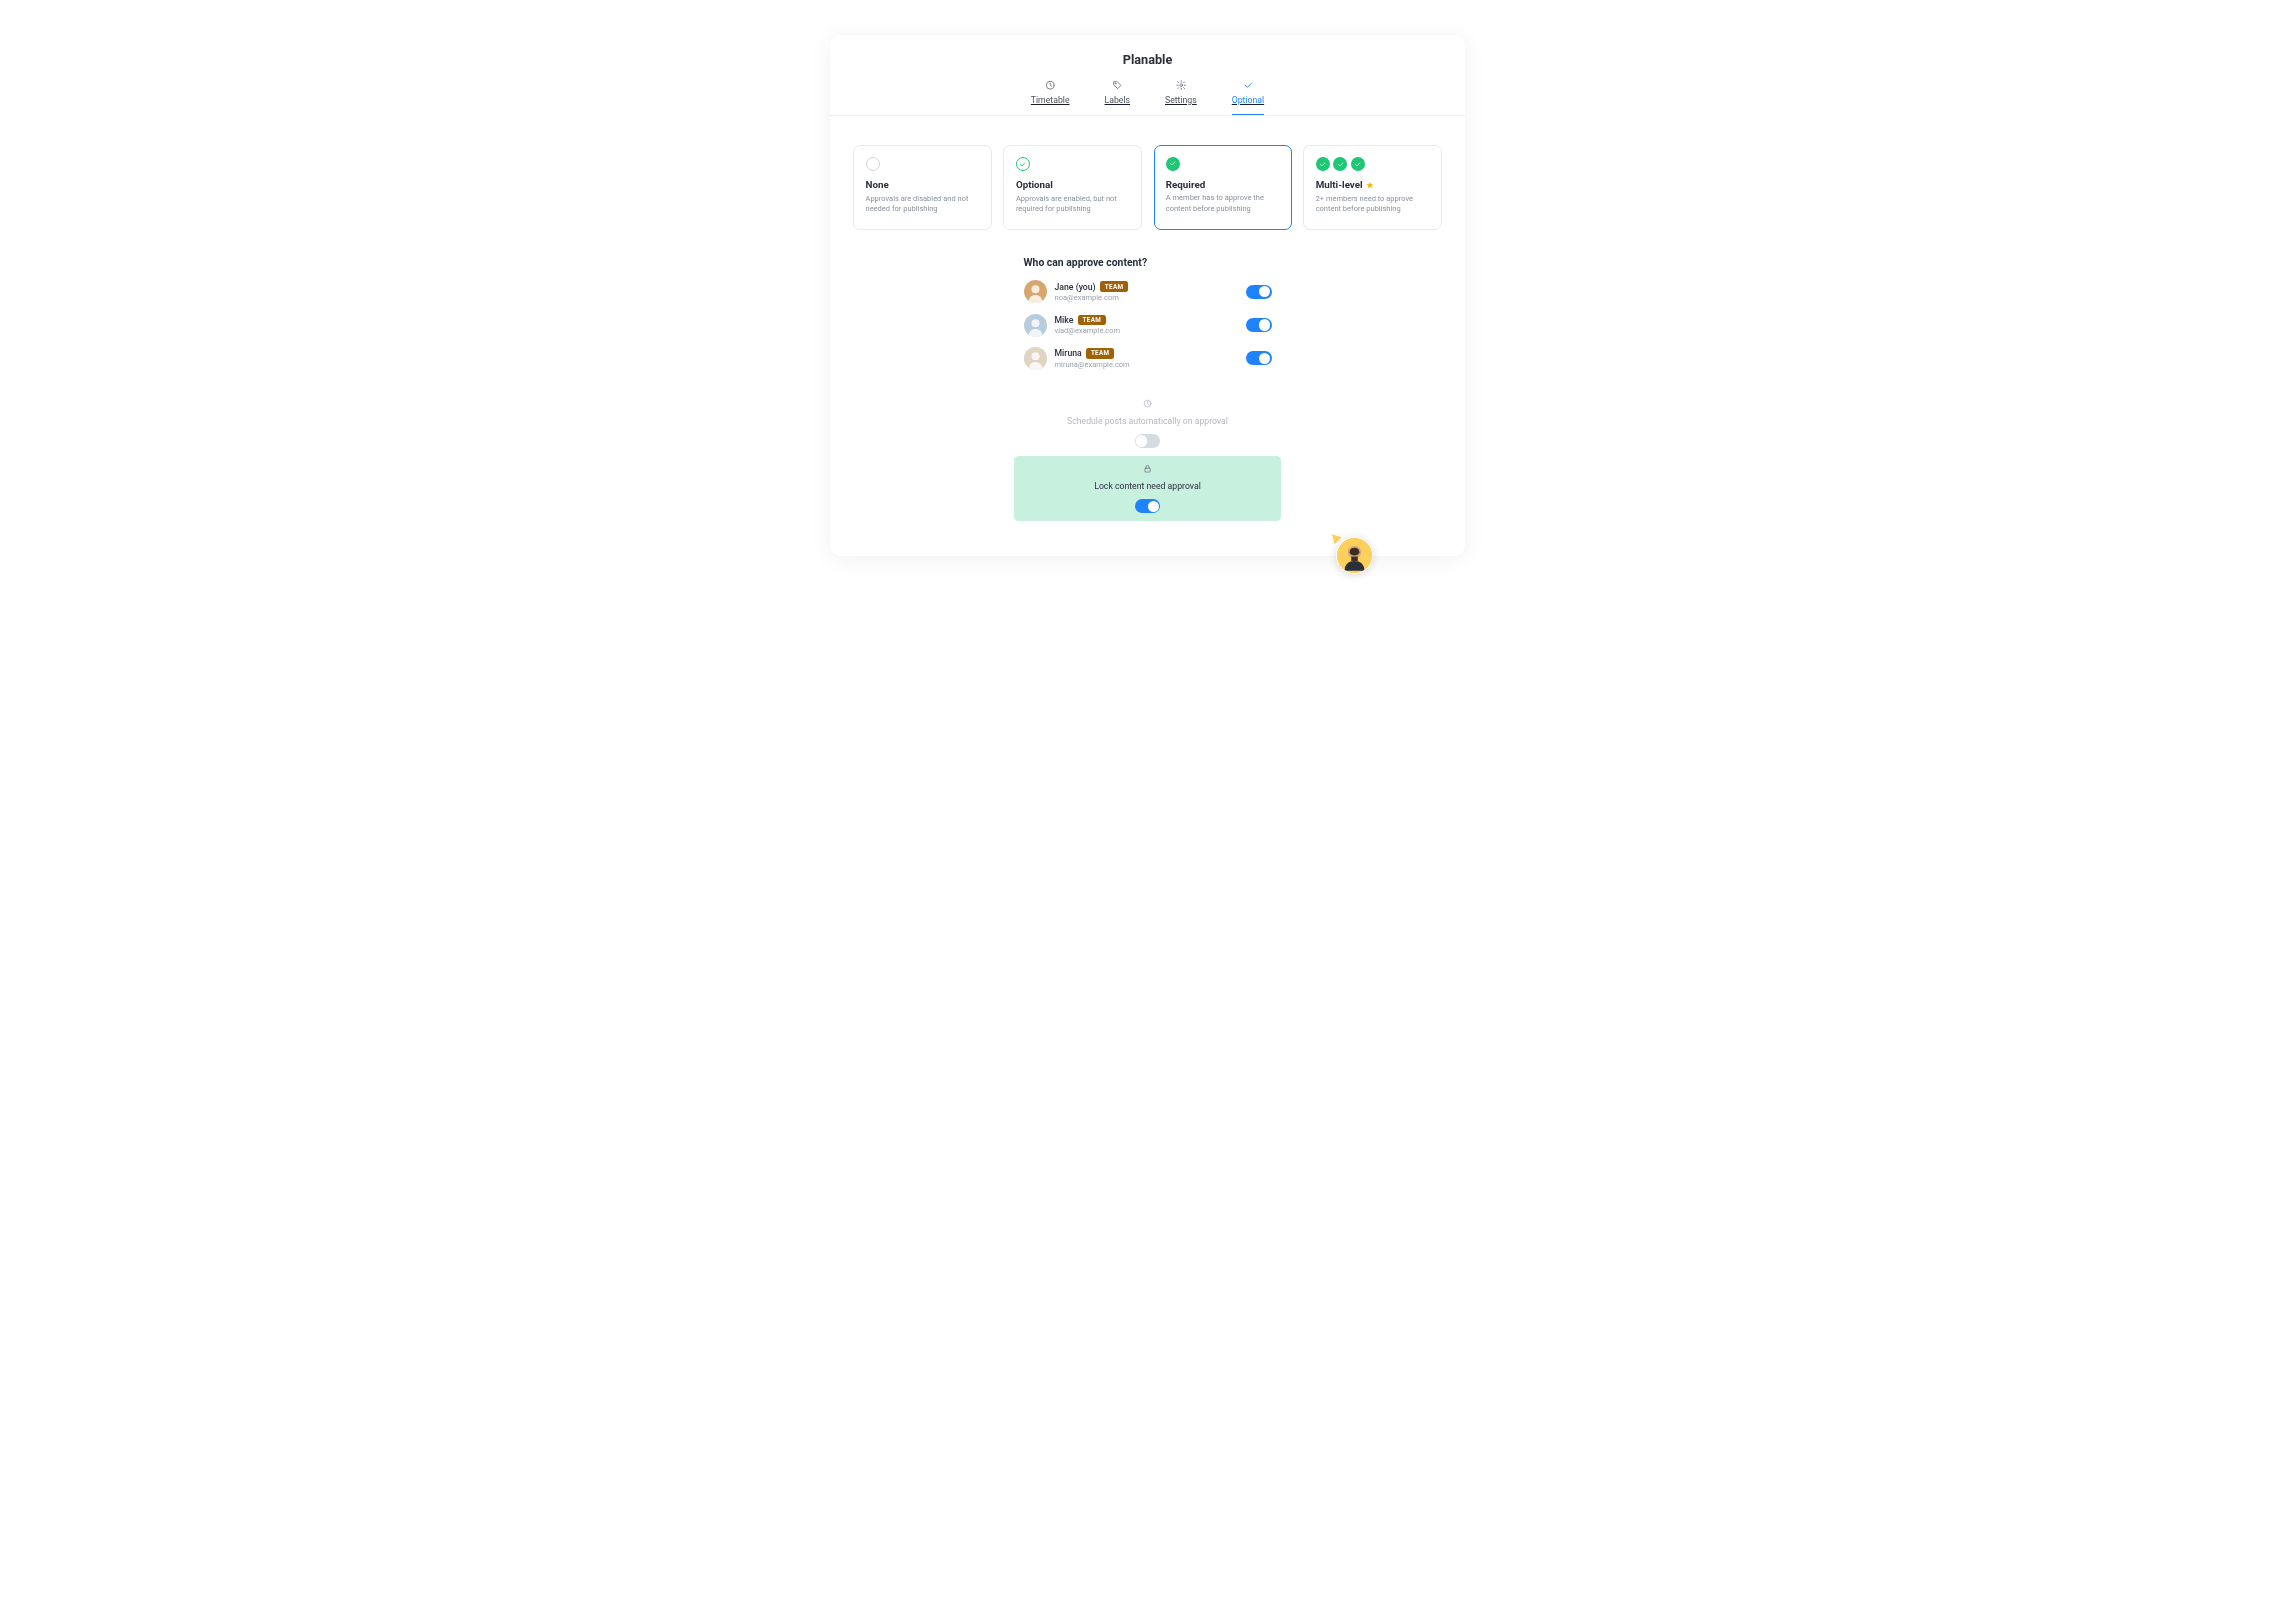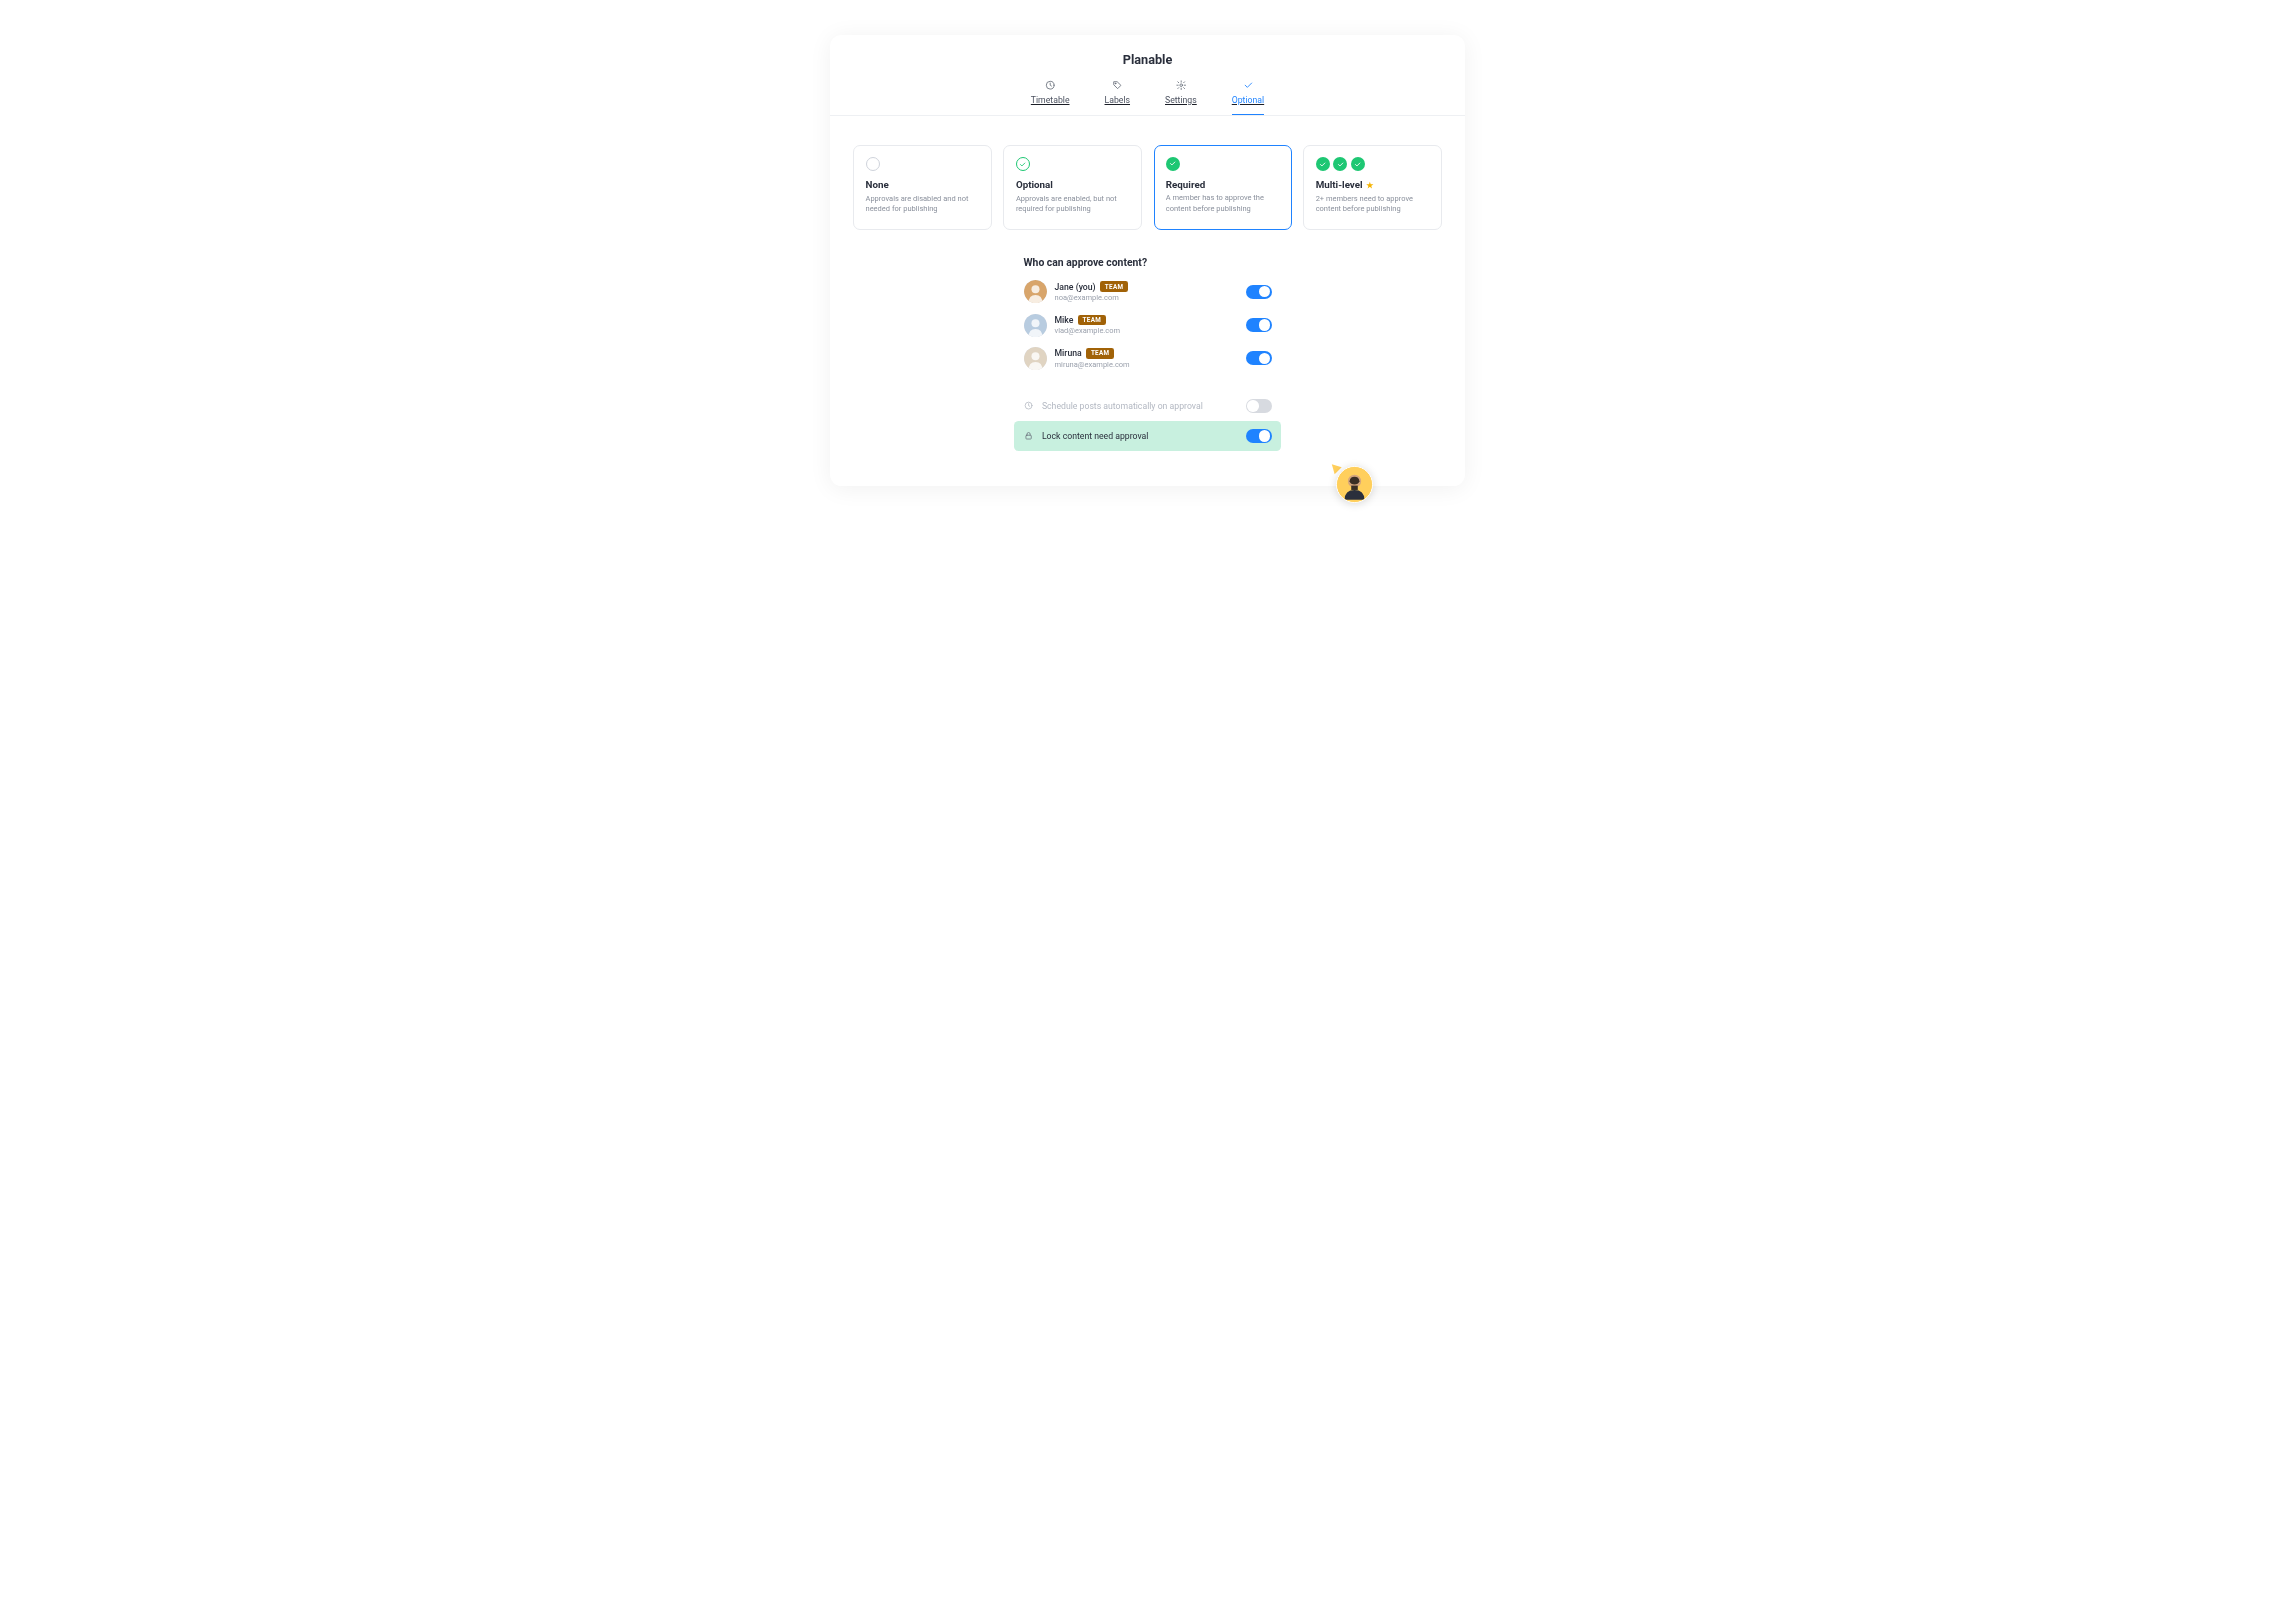--- a/index.html
+++ b/index.html
@@ -144,20 +144,21 @@
       position: absolute; top: 1.2px;
     }
     .toggle.on .toggle-knob { right: 1.2px; }
     .toggle.off .toggle-knob { left: 1.2px; }
 
     .option-row {
       display: flex; align-items: center; gap: 8px;
       padding: 8px 9.2px;
       border-radius: 4.6px;
       margin: 0 -9.2px;
+      flex-direction: column;
     }
     .option-row.highlight { background: #c8f0df; }
     .option-row.disabled { color: #b3b8c2; }
     .option-icon { width: 10.4px; display: flex; justify-content: center; }
     .option-icon svg { width: 9.2px; height: 9.2px; }
     .option-label { flex: 1; font-size: 8.7px; }
     .option-row.disabled .option-label { color: #b3b8c2; }
     .option-row:not(.disabled) .option-label { color: #2a2f3c; }
 
     .options-block { margin-top: 21px; }

